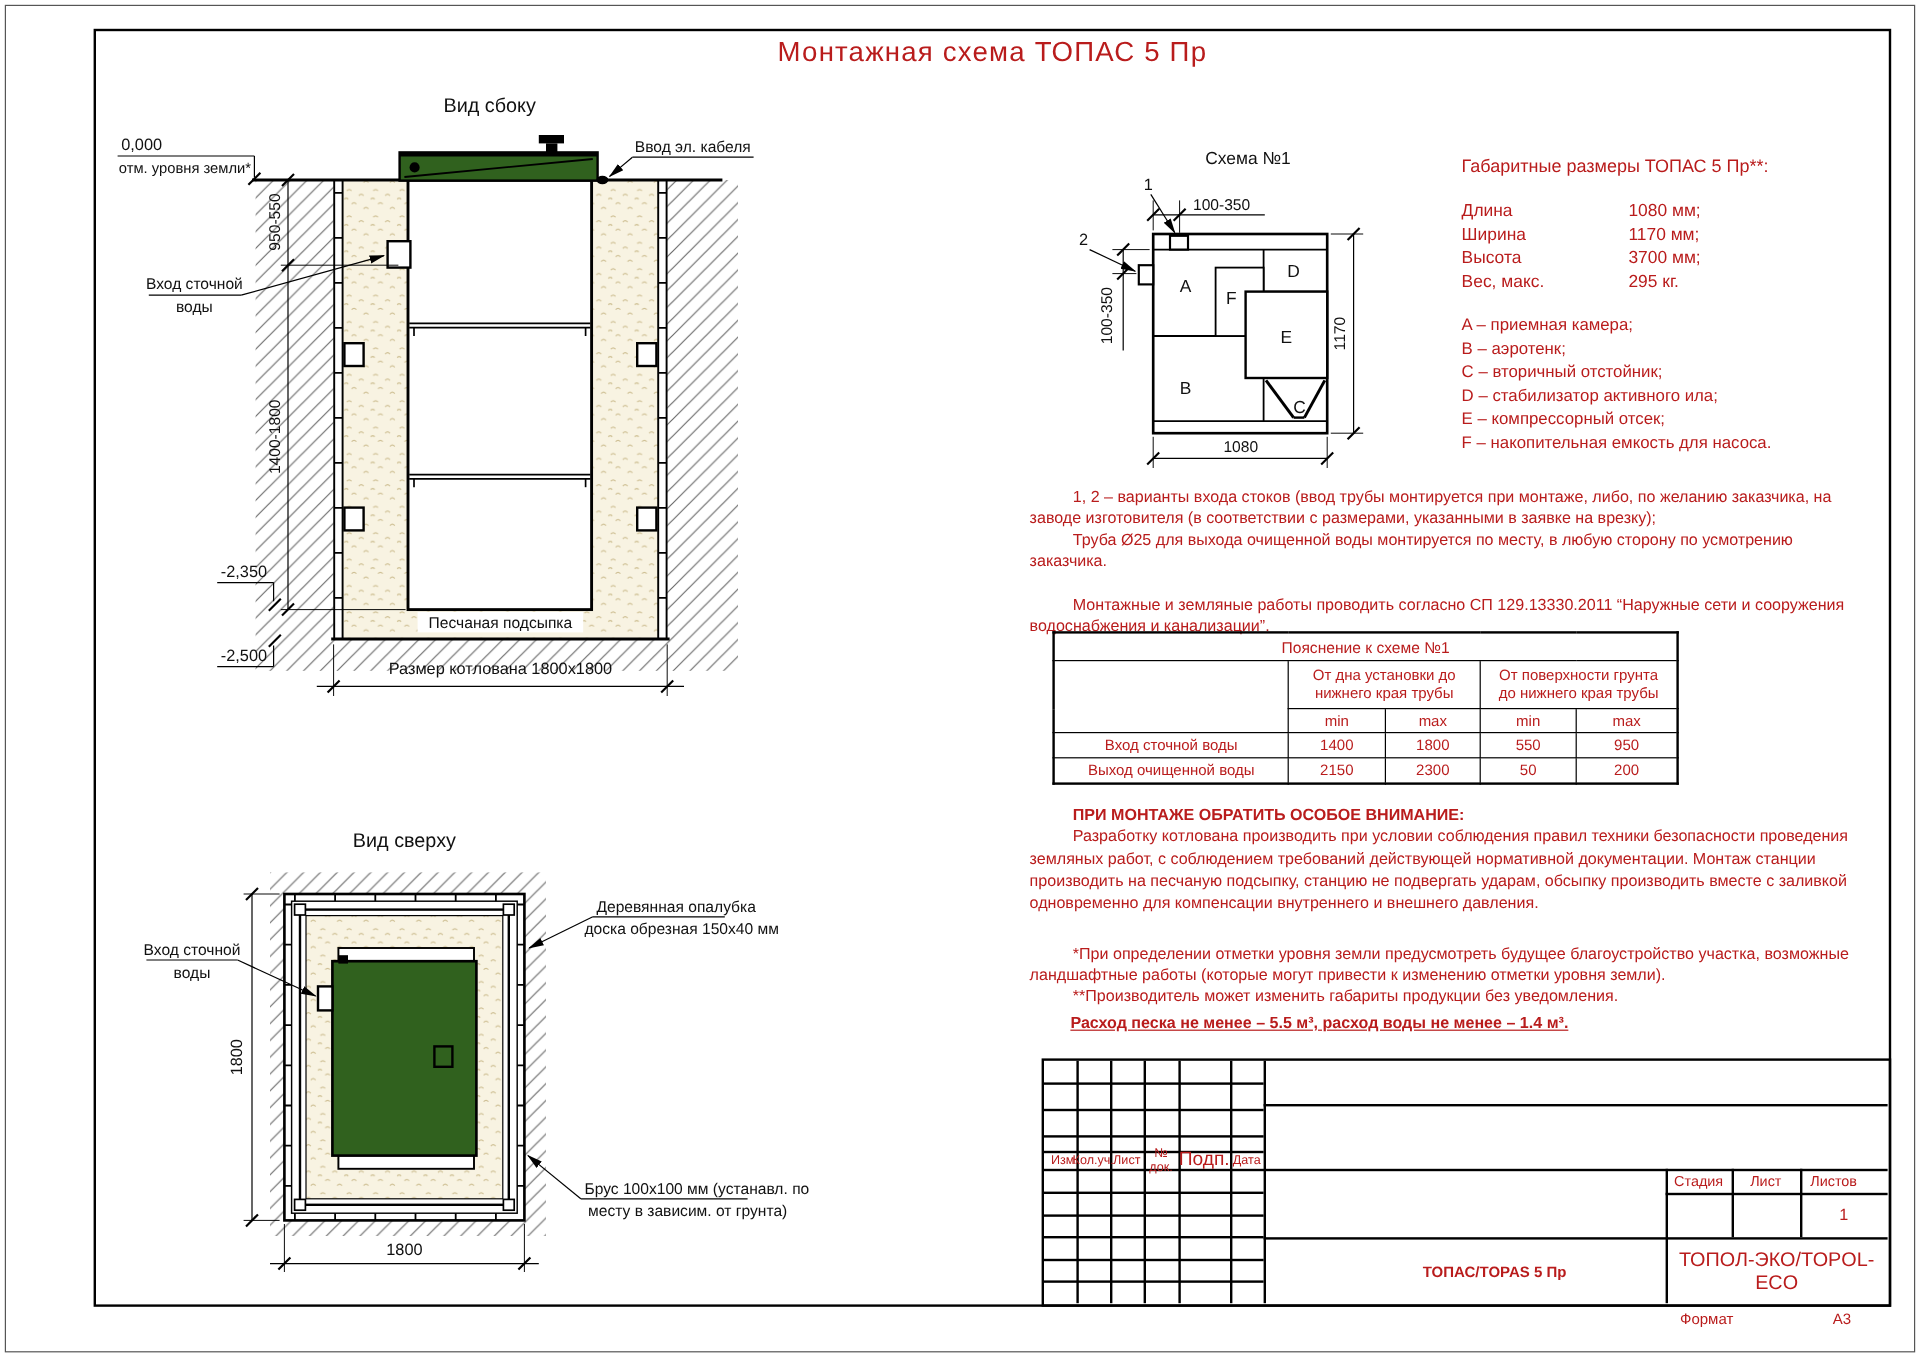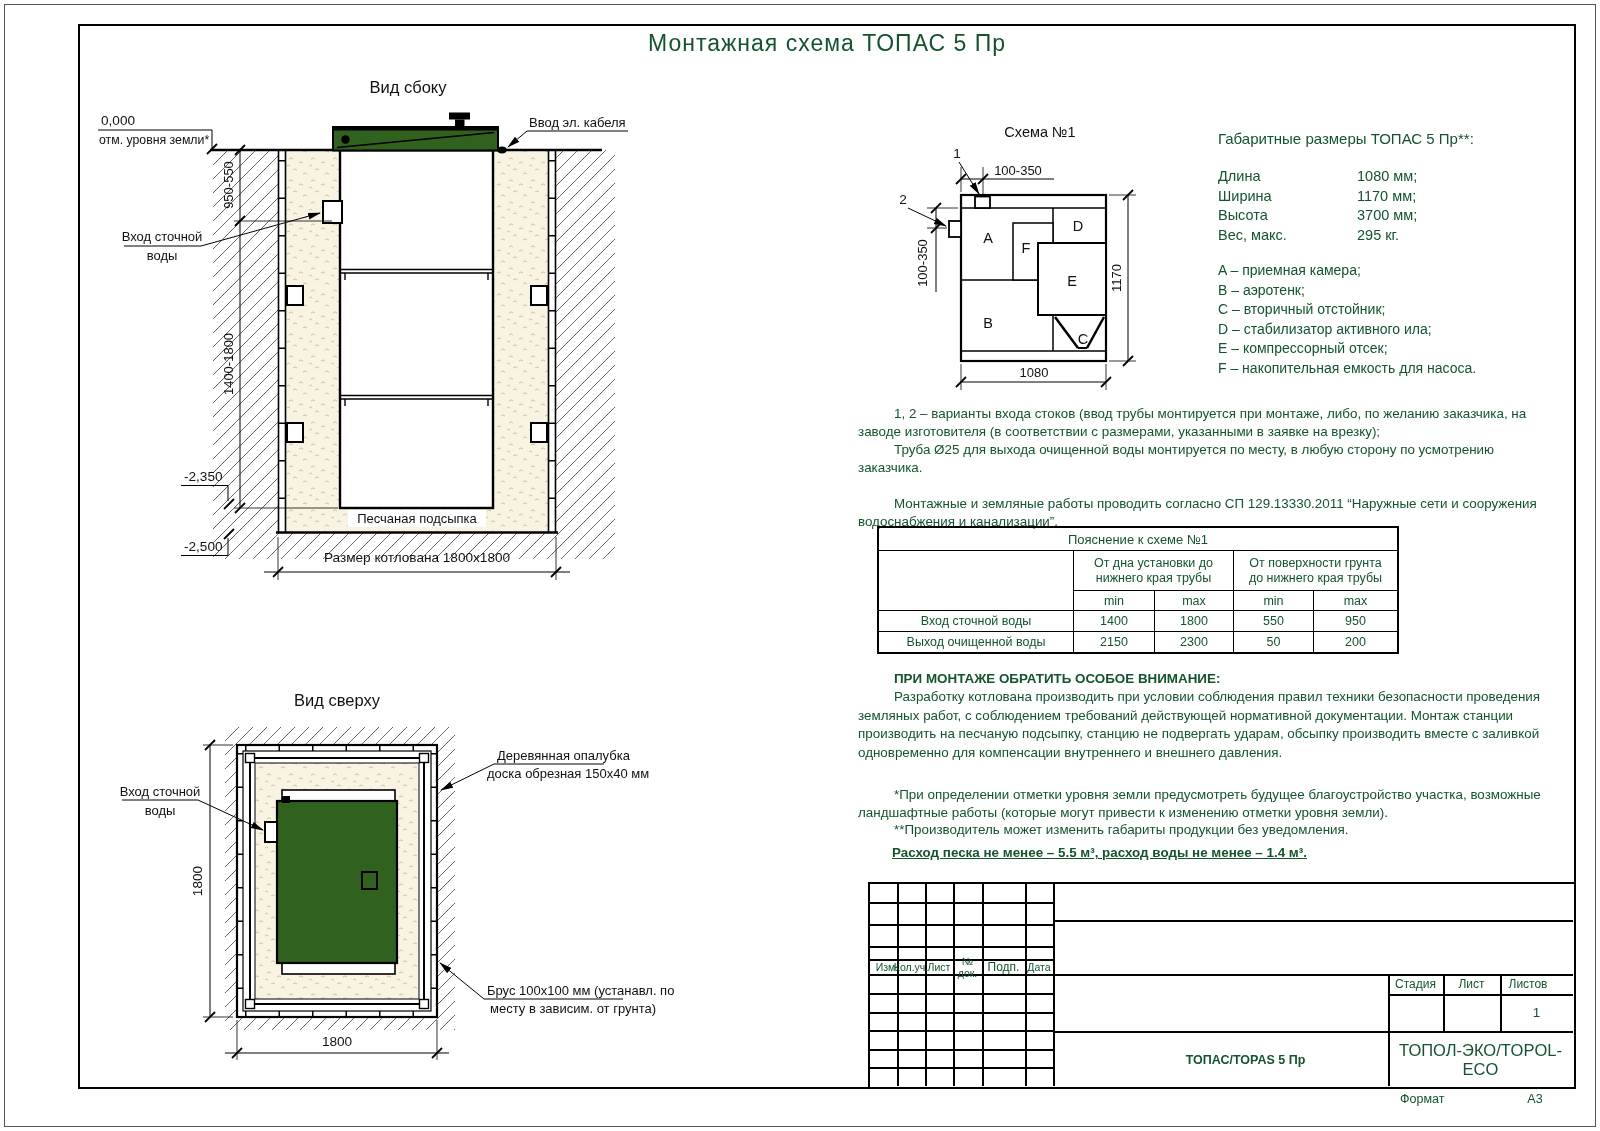--- a/index.html
+++ b/index.html
@@ -1,17 +1,17 @@
 <!DOCTYPE html>
 <html><head>
 <meta charset="utf-8">
 <style>
   html,body{margin:0;padding:0;background:#e8e8e8;}
   .sheet{position:relative;width:1600px;height:1131px;background:#fff;overflow:hidden;
-         font-family:"Liberation Sans",sans-serif;color:#14532d;}
+         font-family:"Liberation Sans",sans-serif;color:#b91c1c;}
   .outer-border{position:absolute;left:4px;top:4px;right:4px;bottom:4px;border:1.5px solid #555;}
   .frame{position:absolute;left:78px;top:24px;width:1498px;height:1065px;border:2.5px solid #000;box-sizing:border-box;}
   .page-title{position:absolute;left:78px;top:30px;width:1498px;text-align:center;font-size:23px;letter-spacing:1px;}
   svg.art{position:absolute;left:0;top:0;}
   svg text{fill:#111;stroke:none;font-family:"Liberation Sans",sans-serif;}
   .t13{font-size:13px;}.t12{font-size:12.3px;}.t14{font-size:13.6px;}.t16{font-size:16.5px;}
   .t15{font-size:14.5px;}.mid{text-anchor:middle;}
 
   
   .specs{position:absolute;left:1218px;top:130px;width:330px;}
@@ -360,21 +360,21 @@
     <div class="hl" style="left:183px;top:147px;width:520px;height:2px;"></div>
     <div class="vl" style="left:518px;top:90px;height:112px;width:2px;"></div>
     <div class="hl" style="left:518px;top:110px;width:185px;"></div>
     <div class="vl" style="left:573px;top:90px;height:57px;"></div>
     <div class="vl" style="left:630px;top:90px;height:57px;"></div>
 
     <div class="cell" style="left:0;top:75px;width:34px;height:15px;font-size:10.5px;">Изм.</div>
     <div class="cell" style="left:27px;top:75px;width:28px;height:15px;font-size:10.5px;">Кол.уч.</div>
     <div class="cell" style="left:55px;top:75px;width:28px;height:15px;font-size:10.5px;">Лист</div>
     <div class="cell" style="left:83px;top:75px;width:29px;height:15px;font-size:10.5px;">№ док.</div>
-    <div class="cell" style="left:112px;top:75px;width:43px;height:15px;font-size:12px;">Подп.</div>
+    <div class="cell" style="left:112px;top:75px;width:43px;height:15px;font-size:16px;">Подп.</div>
     <div class="cell" style="left:155px;top:75px;width:28px;height:15px;font-size:10.5px;">Дата</div>
 
     <div class="cell" style="left:185px;top:149px;width:333px;height:53px;font-size:12.5px;font-weight:600;padding-left:24px;">ТОПАС/TOPAS 5 Пр</div>
 
     <div class="cell" style="left:518px;top:90px;width:55px;height:20px;font-size:12px;">Стадия</div>
     <div class="cell" style="left:573px;top:90px;width:57px;height:20px;font-size:12px;">Лист</div>
     <div class="cell" style="left:630px;top:90px;width:56px;height:20px;font-size:12px;">Листов</div>
     <div class="cell" style="left:630px;top:110px;width:73px;height:37px;font-size:13.5px;">1</div>
     <div class="cell" style="left:518px;top:149px;width:185px;height:53px;font-size:16.5px;">ТОПОЛ-ЭКО/TOPOL-ECO</div>
   </div>

